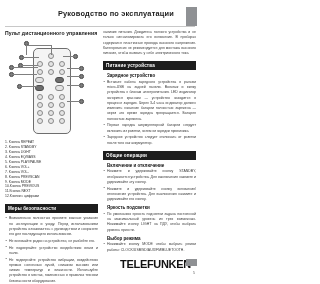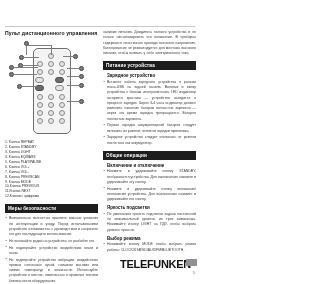--- a/index.html
+++ b/index.html
@@ -112,20 +112,24 @@
   .page-num{
     position:absolute;right:5px;top:271px;
     font-size:3.4px;color:#555;
   }
 </style>
 </head>
 <body>
 
 <div class="page">
 
+  <div class="header">
+    <div class="header-title">Руководство по эксплуатации</div>
+    <div class="header-tab"></div>
+  </div>
   <div class="header-rule"></div>
 
   <div class="col col-left">
 
     <div class="col-title">Пульт дистанционного управления</div>
 
     <div class="diagram">
       <div class="remote-body"></div>
 
       <div class="btn" style="left:43px;top:14px;"></div>

